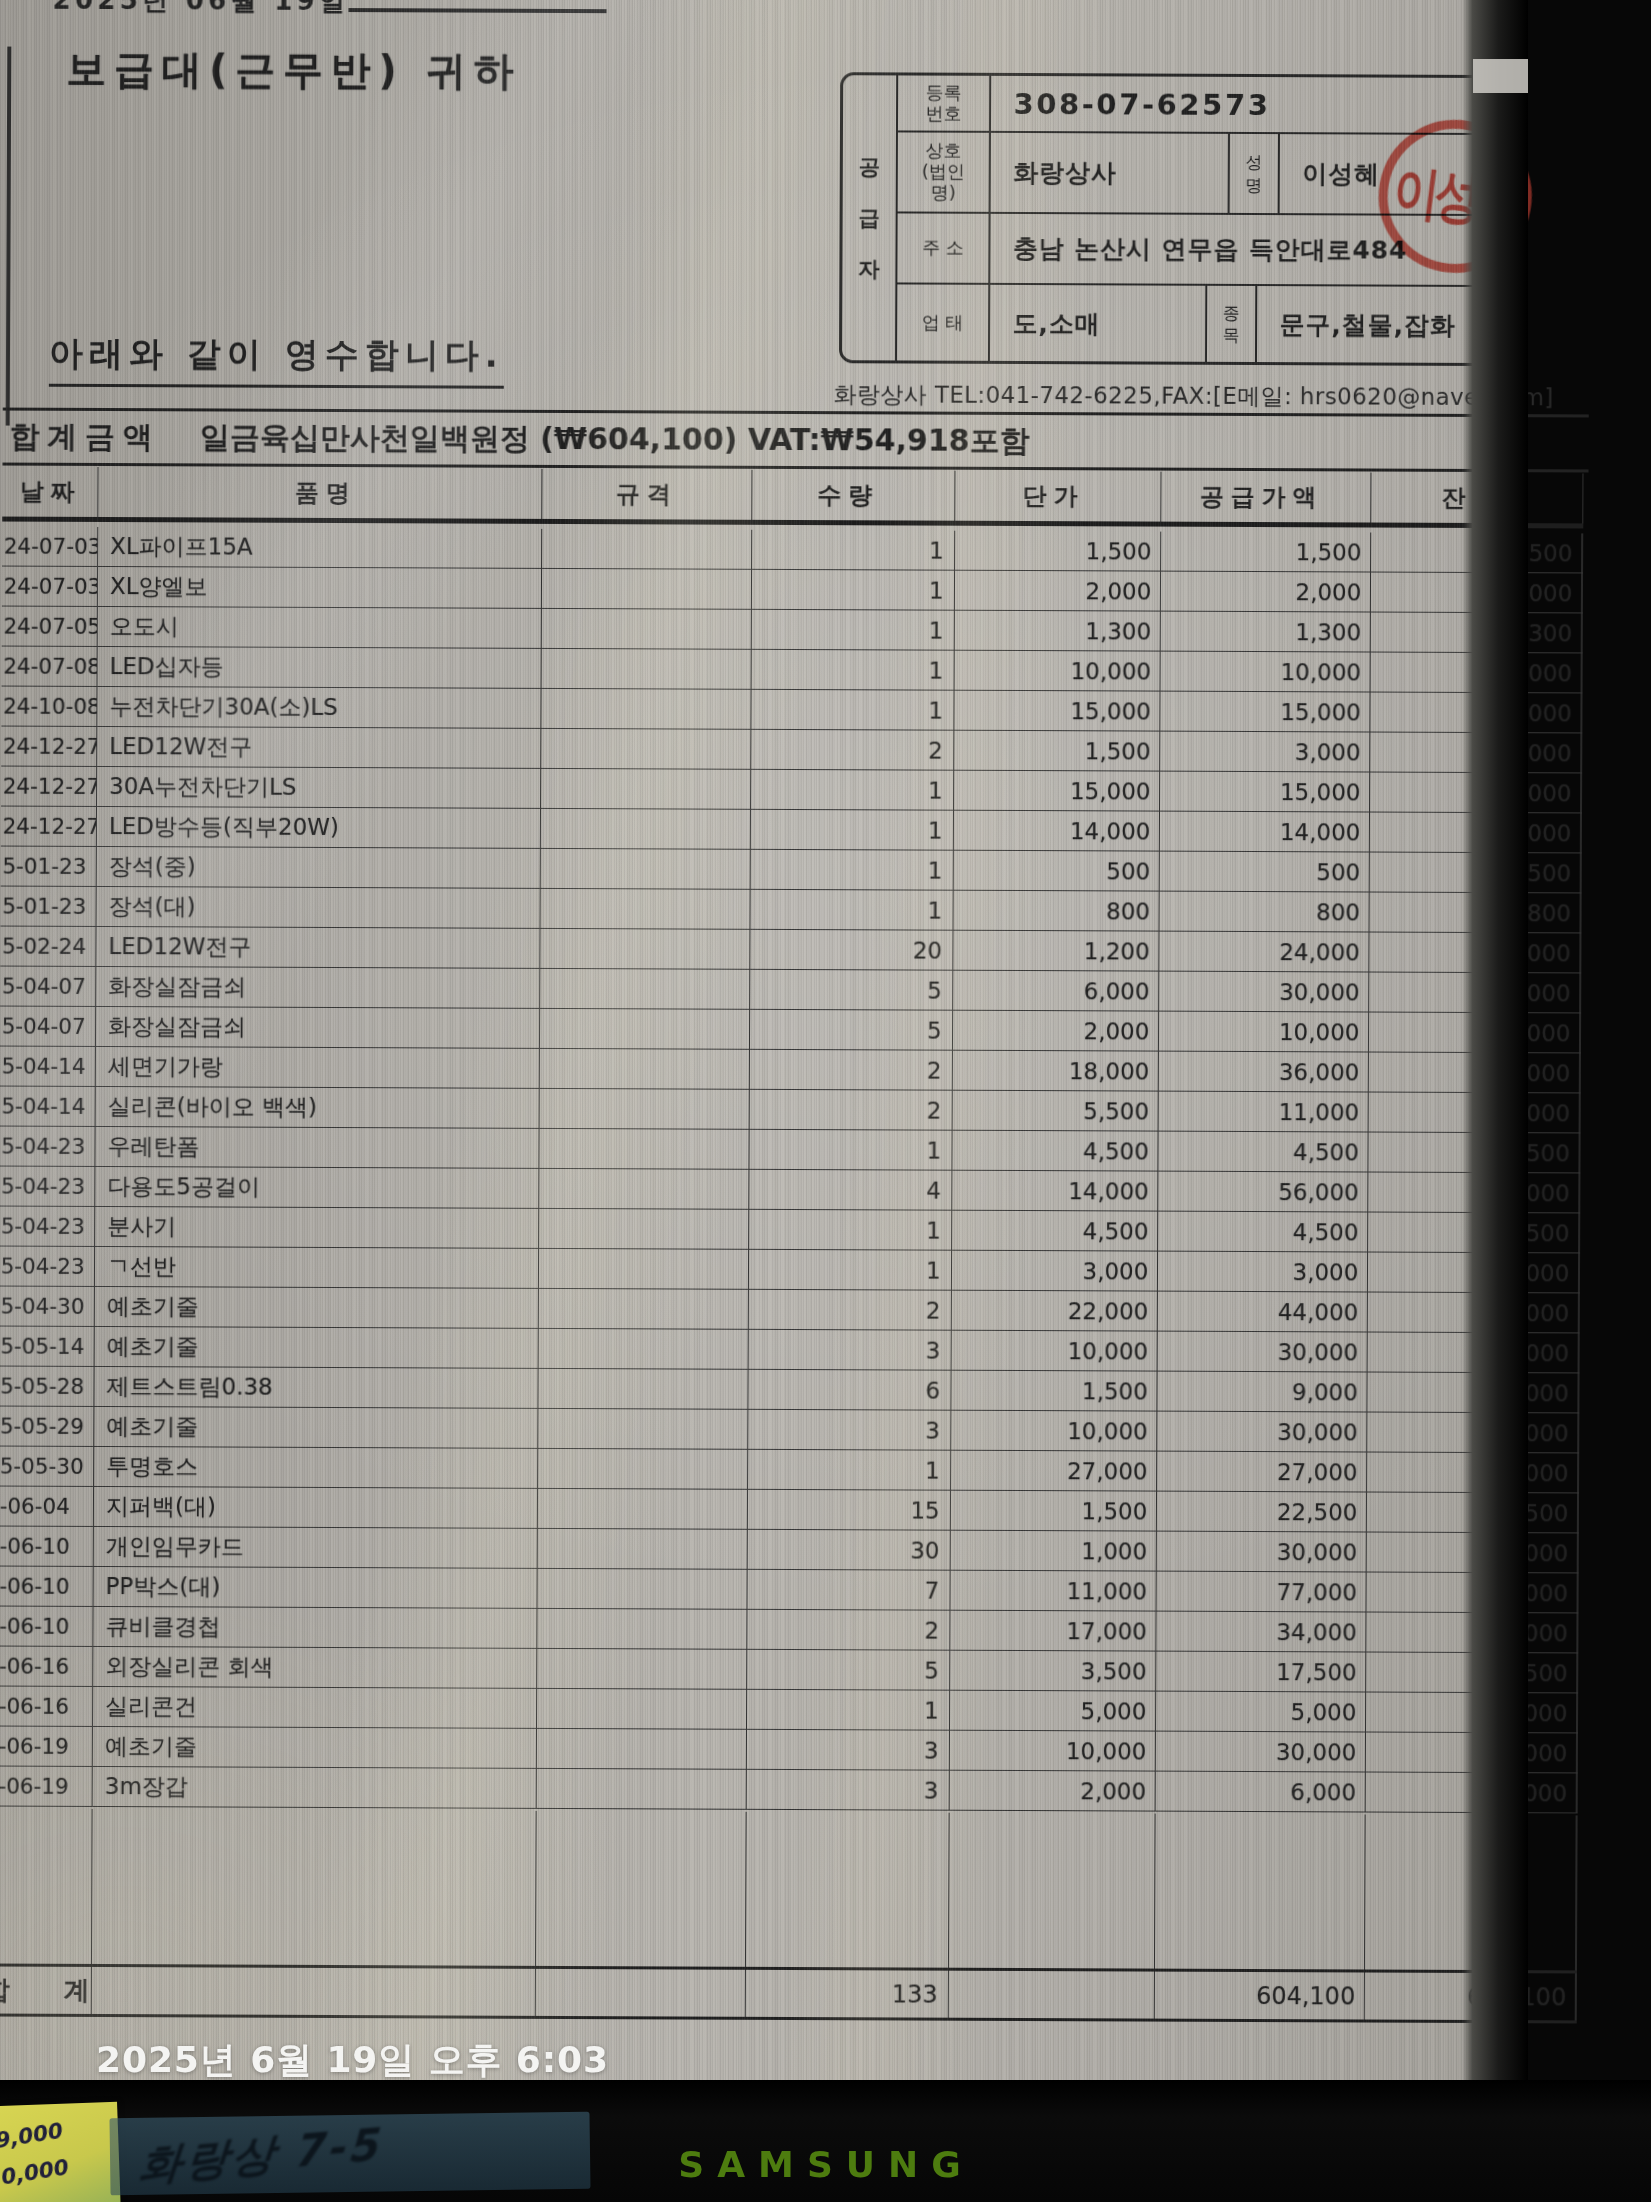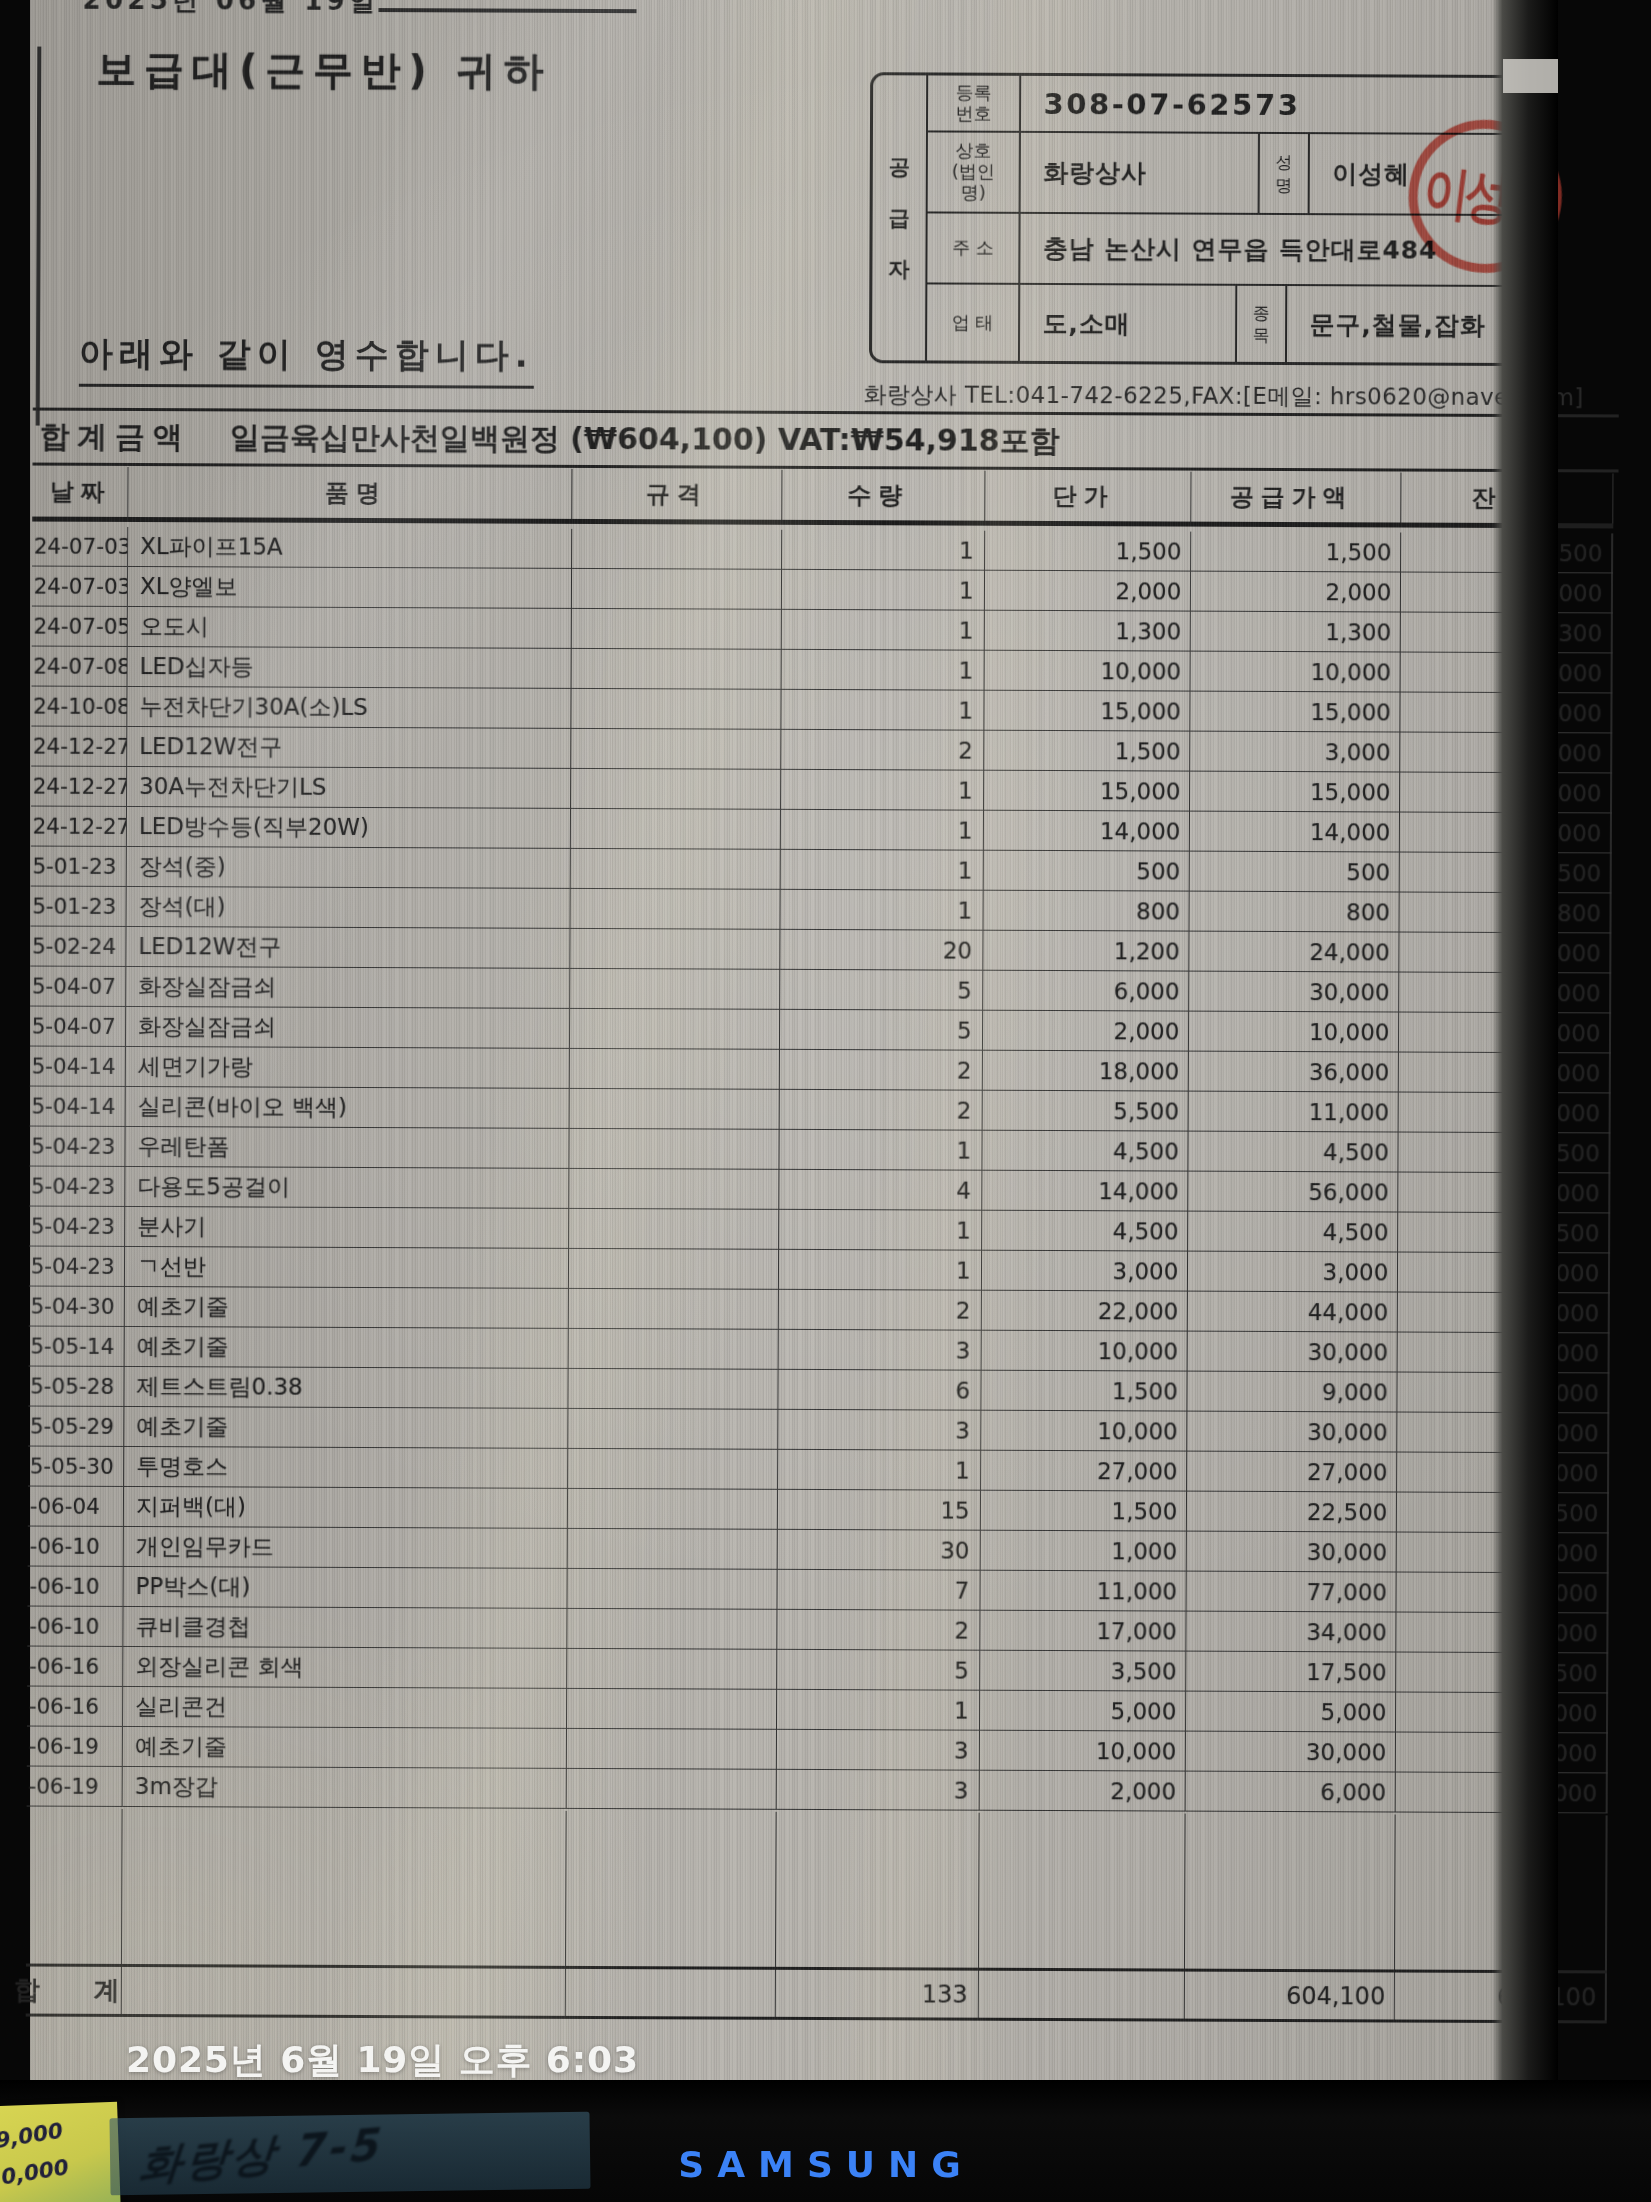--- a/index.html
+++ b/index.html
@@ -8,21 +8,20 @@
     background:#070707;
     font-family:"DejaVu Sans","Liberation Sans",sans-serif;
     -webkit-font-smoothing:antialiased;
   }
   
   .screen{
     position:absolute;left:0;top:0;width:1528px;height:2080px;
     background:
       radial-gradient(1463px 1118px at 60% 40%, rgba(255,255,255,0.10), transparent 72%),
       linear-gradient(97deg,#9f9c96 0%,#aca9a3 20%,#b9b6b0 52%,#b1aea8 76%,#a5a29c 100%);
-    margin-left: 30px;
   }
   .moire{
     position:absolute;inset:0;pointer-events:none;
     background:
       repeating-linear-gradient(90deg, rgba(0,0,0,0.055) 0 0.9px, rgba(255,255,255,0.035) 0.9px 1.7px, transparent 1.7px 2.6px),
       repeating-linear-gradient(90deg, rgba(0,0,0,0.025) 0 6px, transparent 6px 11.2px);
   }
   .streaks{
     position:absolute;inset:0;pointer-events:none;opacity:.9;
     background:
@@ -93,21 +92,21 @@
   .c5{width:210px;justify-content:flex-end;padding-right:8.6px;}
   .c6{width:212px;justify-content:flex-end;padding-right:8.6px;border-right:2.6px solid #262626;}
   .blankzone{position:absolute;left:0;top:1812px;width:1581px;height:155px;display:flex;}
   .blankzone .tc{height:100%;}
   .totalrow{position:absolute;left:0;top:1967px;width:1581px;height:53px;display:flex;border-top:3.4px solid #1d1d1d;border-bottom:3.4px solid #1d1d1d;}
   .totalrow .tc{font-size:24px;}
   .total-label{position:absolute;left:-12px;top:0;height:100%;display:flex;align-items:center;font-size:26px;font-weight:bold;letter-spacing:22.4px;white-space:nowrap;}
   
   .timestamp{position:absolute;left:96px;top:2036px;font-size:36px;font-weight:bold;color:#f4f4f2;letter-spacing:0.9px;text-shadow:0 0.9px 4.3px rgba(0,0,0,.3);}
   .bezel{position:absolute;left:0;top:2080px;width:1652px;height:122px;background:linear-gradient(180deg,#000 0%,#0b0b0b 30%,#060606 100%);}
-  .brand{position:absolute;left:50%;transform:translateX(-50%);top:2144px;font-size:36px;font-weight:bold;letter-spacing:13px;color:#3b82f6;filter:blur(0.5px);}
+  .brand{position:absolute;left:50%;transform:translateX(-50%);top:2144px;font-size:36px;font-weight:bold;letter-spacing:13px;color:#4d7c0f;filter:blur(0.5px);}
   .note-yellow{
     position:absolute;left:-6.9px;top:2104px;width:126px;height:102px;
     background:linear-gradient(160deg,#d8d552 0%,#c8c84c 55%,#8fae57 100%);
     transform:rotate(-2deg);box-shadow:0 1.7px 6.9px rgba(0,0,0,.5);
     padding-top:10.3px;
   }
   .note-yellow div{font-size:21.5px;font-weight:bold;font-style:italic;color:#20203a;transform:rotate(-7deg);padding-left:5.2px;line-height:1.7;filter:blur(0.3px);}
   .tape-blue{
     position:absolute;left:110px;top:2115px;width:451px;height:77px;
     background:linear-gradient(180deg,rgba(58,92,110,0.62),rgba(40,70,88,0.55));

